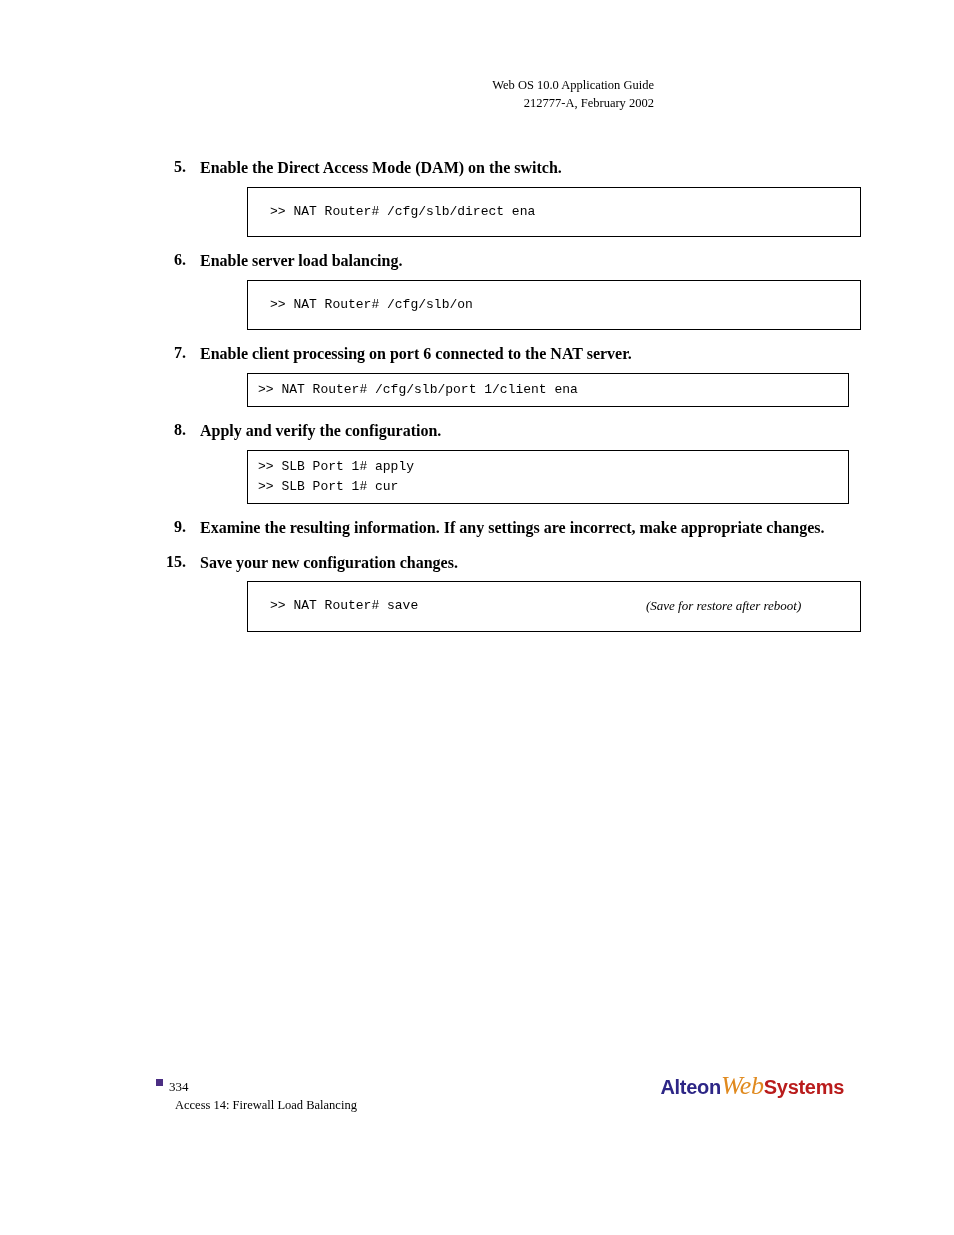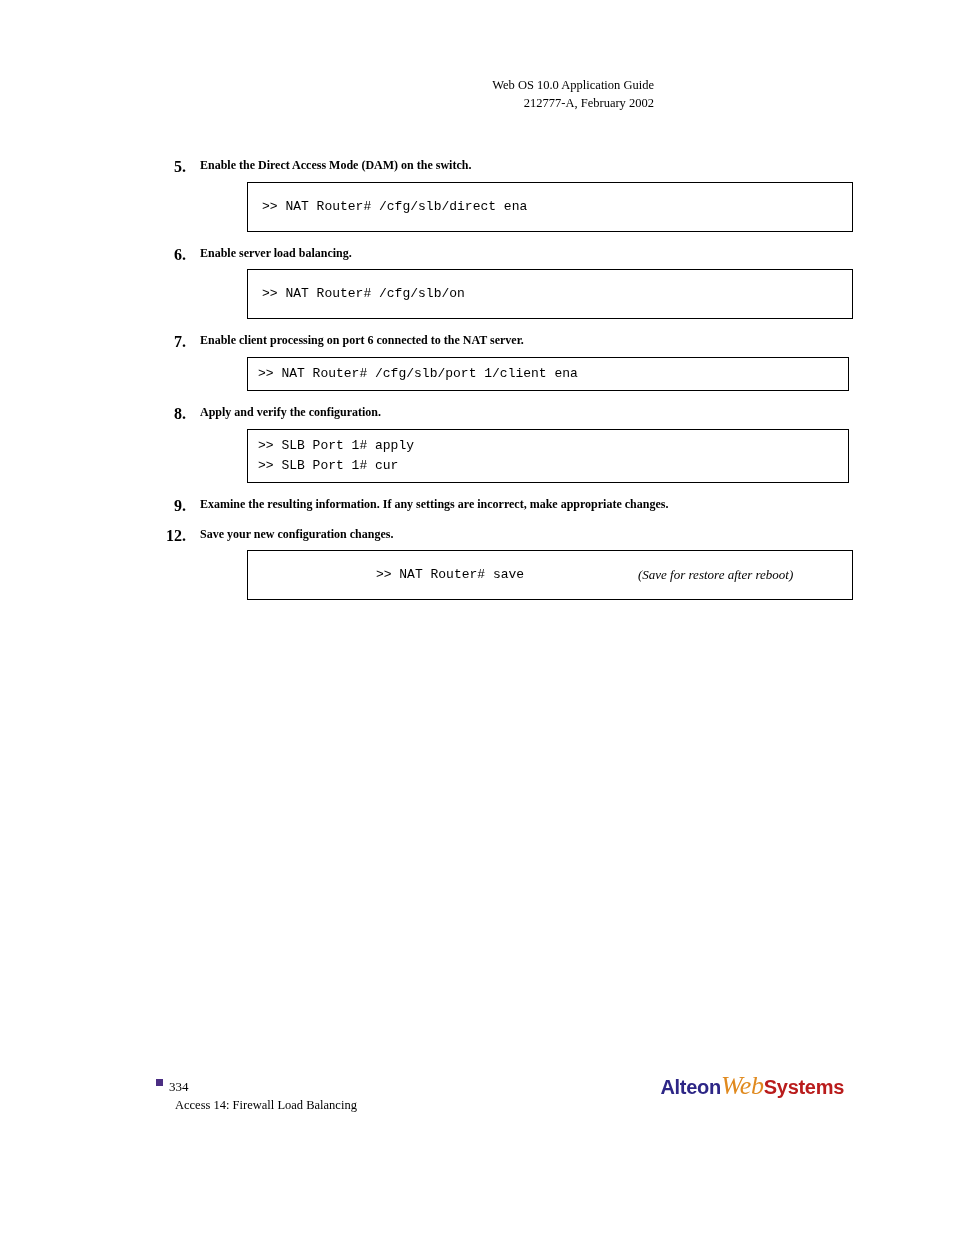--- a/index.html
+++ b/index.html
@@ -33,21 +33,21 @@
   }
   .step-num {
     position: absolute;
     left: -1px;
     top: 0;
     font-size: 16px;
     font-weight: bold;
   }
   .step-text {
     margin-left: 25px;
-    font-size: 12px;
+    font-size: 16px;
     font-weight: bold;
     line-height: 1.3;
   }
   .substep {
     position: relative;
     margin-top: 18px;
   }
   .substep + .substep {
     margin-top: 14px;
   }
@@ -65,21 +65,21 @@
   }
   .cmd-box .cmd {
     white-space: pre;
     padding-left: 10px;
   }
   .cmd-box .cmt {
     font-style: italic;
     font-family: "Times New Roman", Times, serif;
     font-size: 13px;
   }
-  .cmd-box.pad1 { padding: 14px 0 14px 4px; text-align: center; }
+  .cmd-box.pad1 { padding: 14px 0 14px 12px; }
   .cmd-box.pad2 { padding: 6px 0 6px 0; }
   .step6 {
     position: relative;
     margin-top: 20px;
   }
   .footer {
     position: absolute;
     bottom: 140px;
     left: 0;
     width: 954px;
@@ -185,21 +185,21 @@
 
     <div class="substep step6">
       <div style="position:relative;">
         <span class="step-num">9.</span>
         <div class="step-text">Examine the resulting information. If any settings are incorrect, make appropriate changes.</div>
       </div>
     </div>
 
     <div class="substep step6">
       <div style="position:relative;">
-        <span class="step-num" style="left:-9px;">12.</span>
+        <span class="step-num" style="left:-9px;">15.</span>
         <div class="step-text">Save your new configuration changes.</div>
       </div>
       <div class="cmd-box pad1">
         <div class="row">
           <div class="cmd" style="width:376px;">&gt;&gt; NAT Router# save</div>
           <div class="cmt">(Save for restore after reboot)</div>
         </div>
       </div>
     </div>
 

